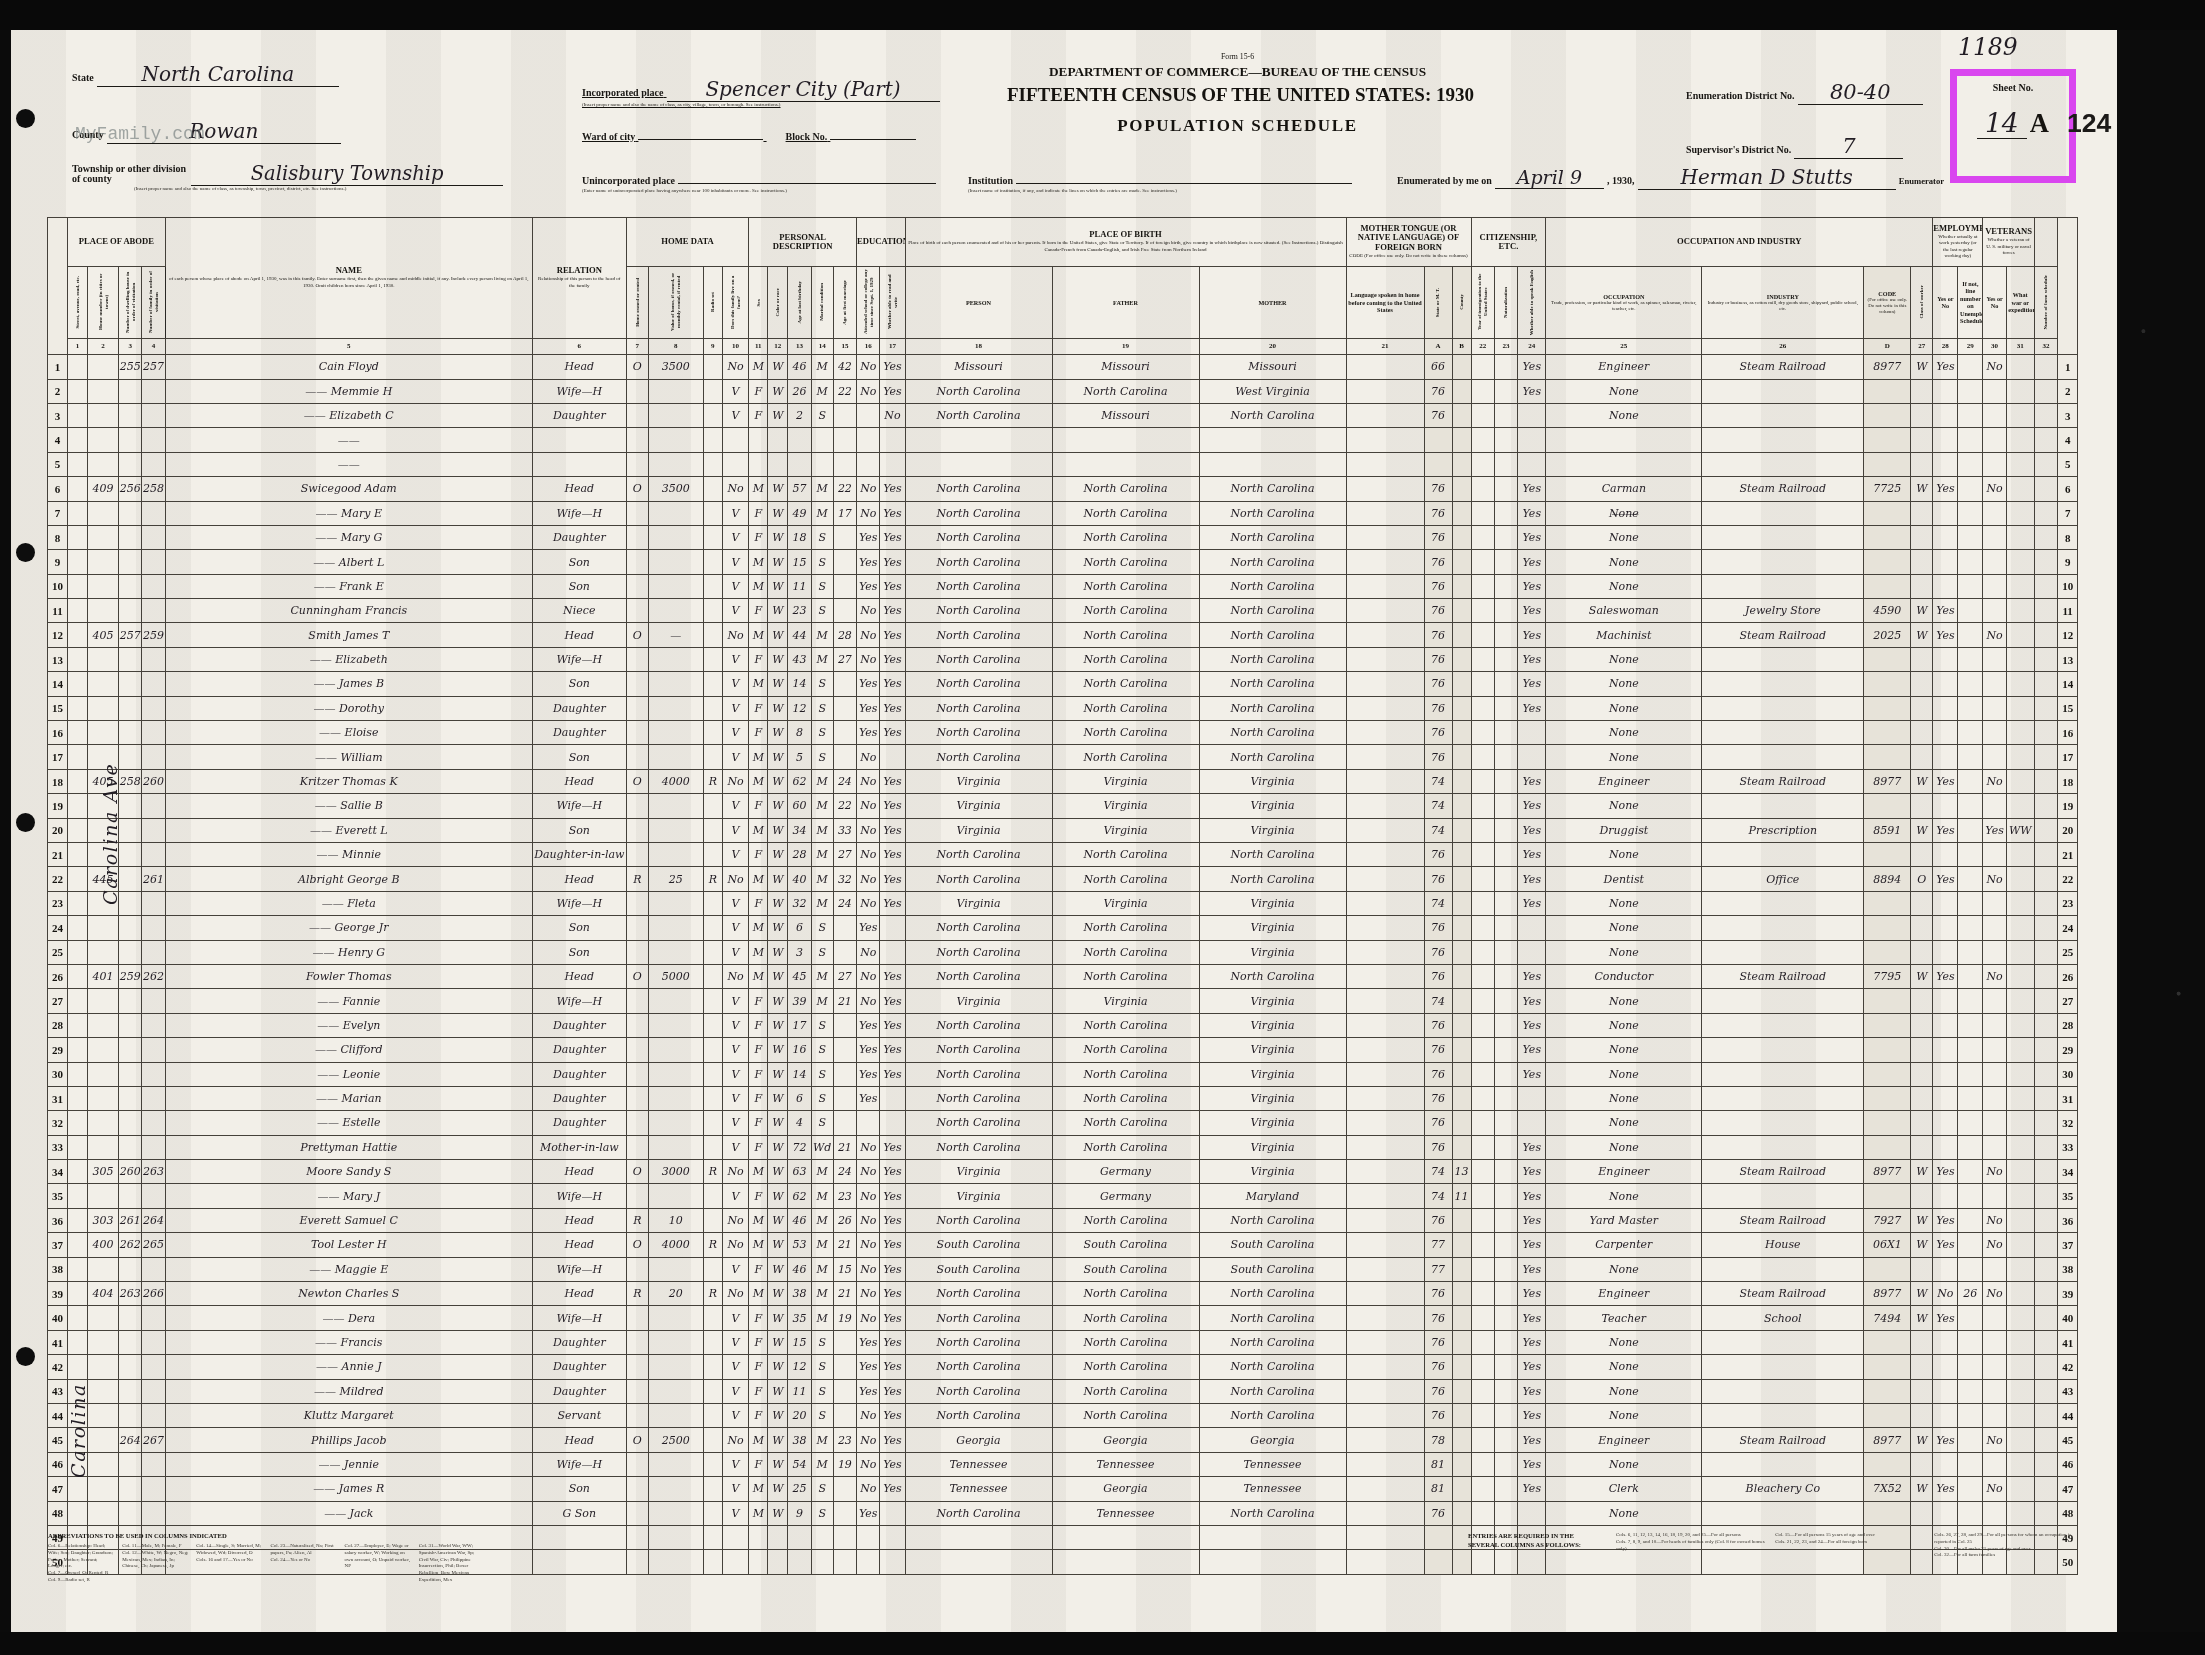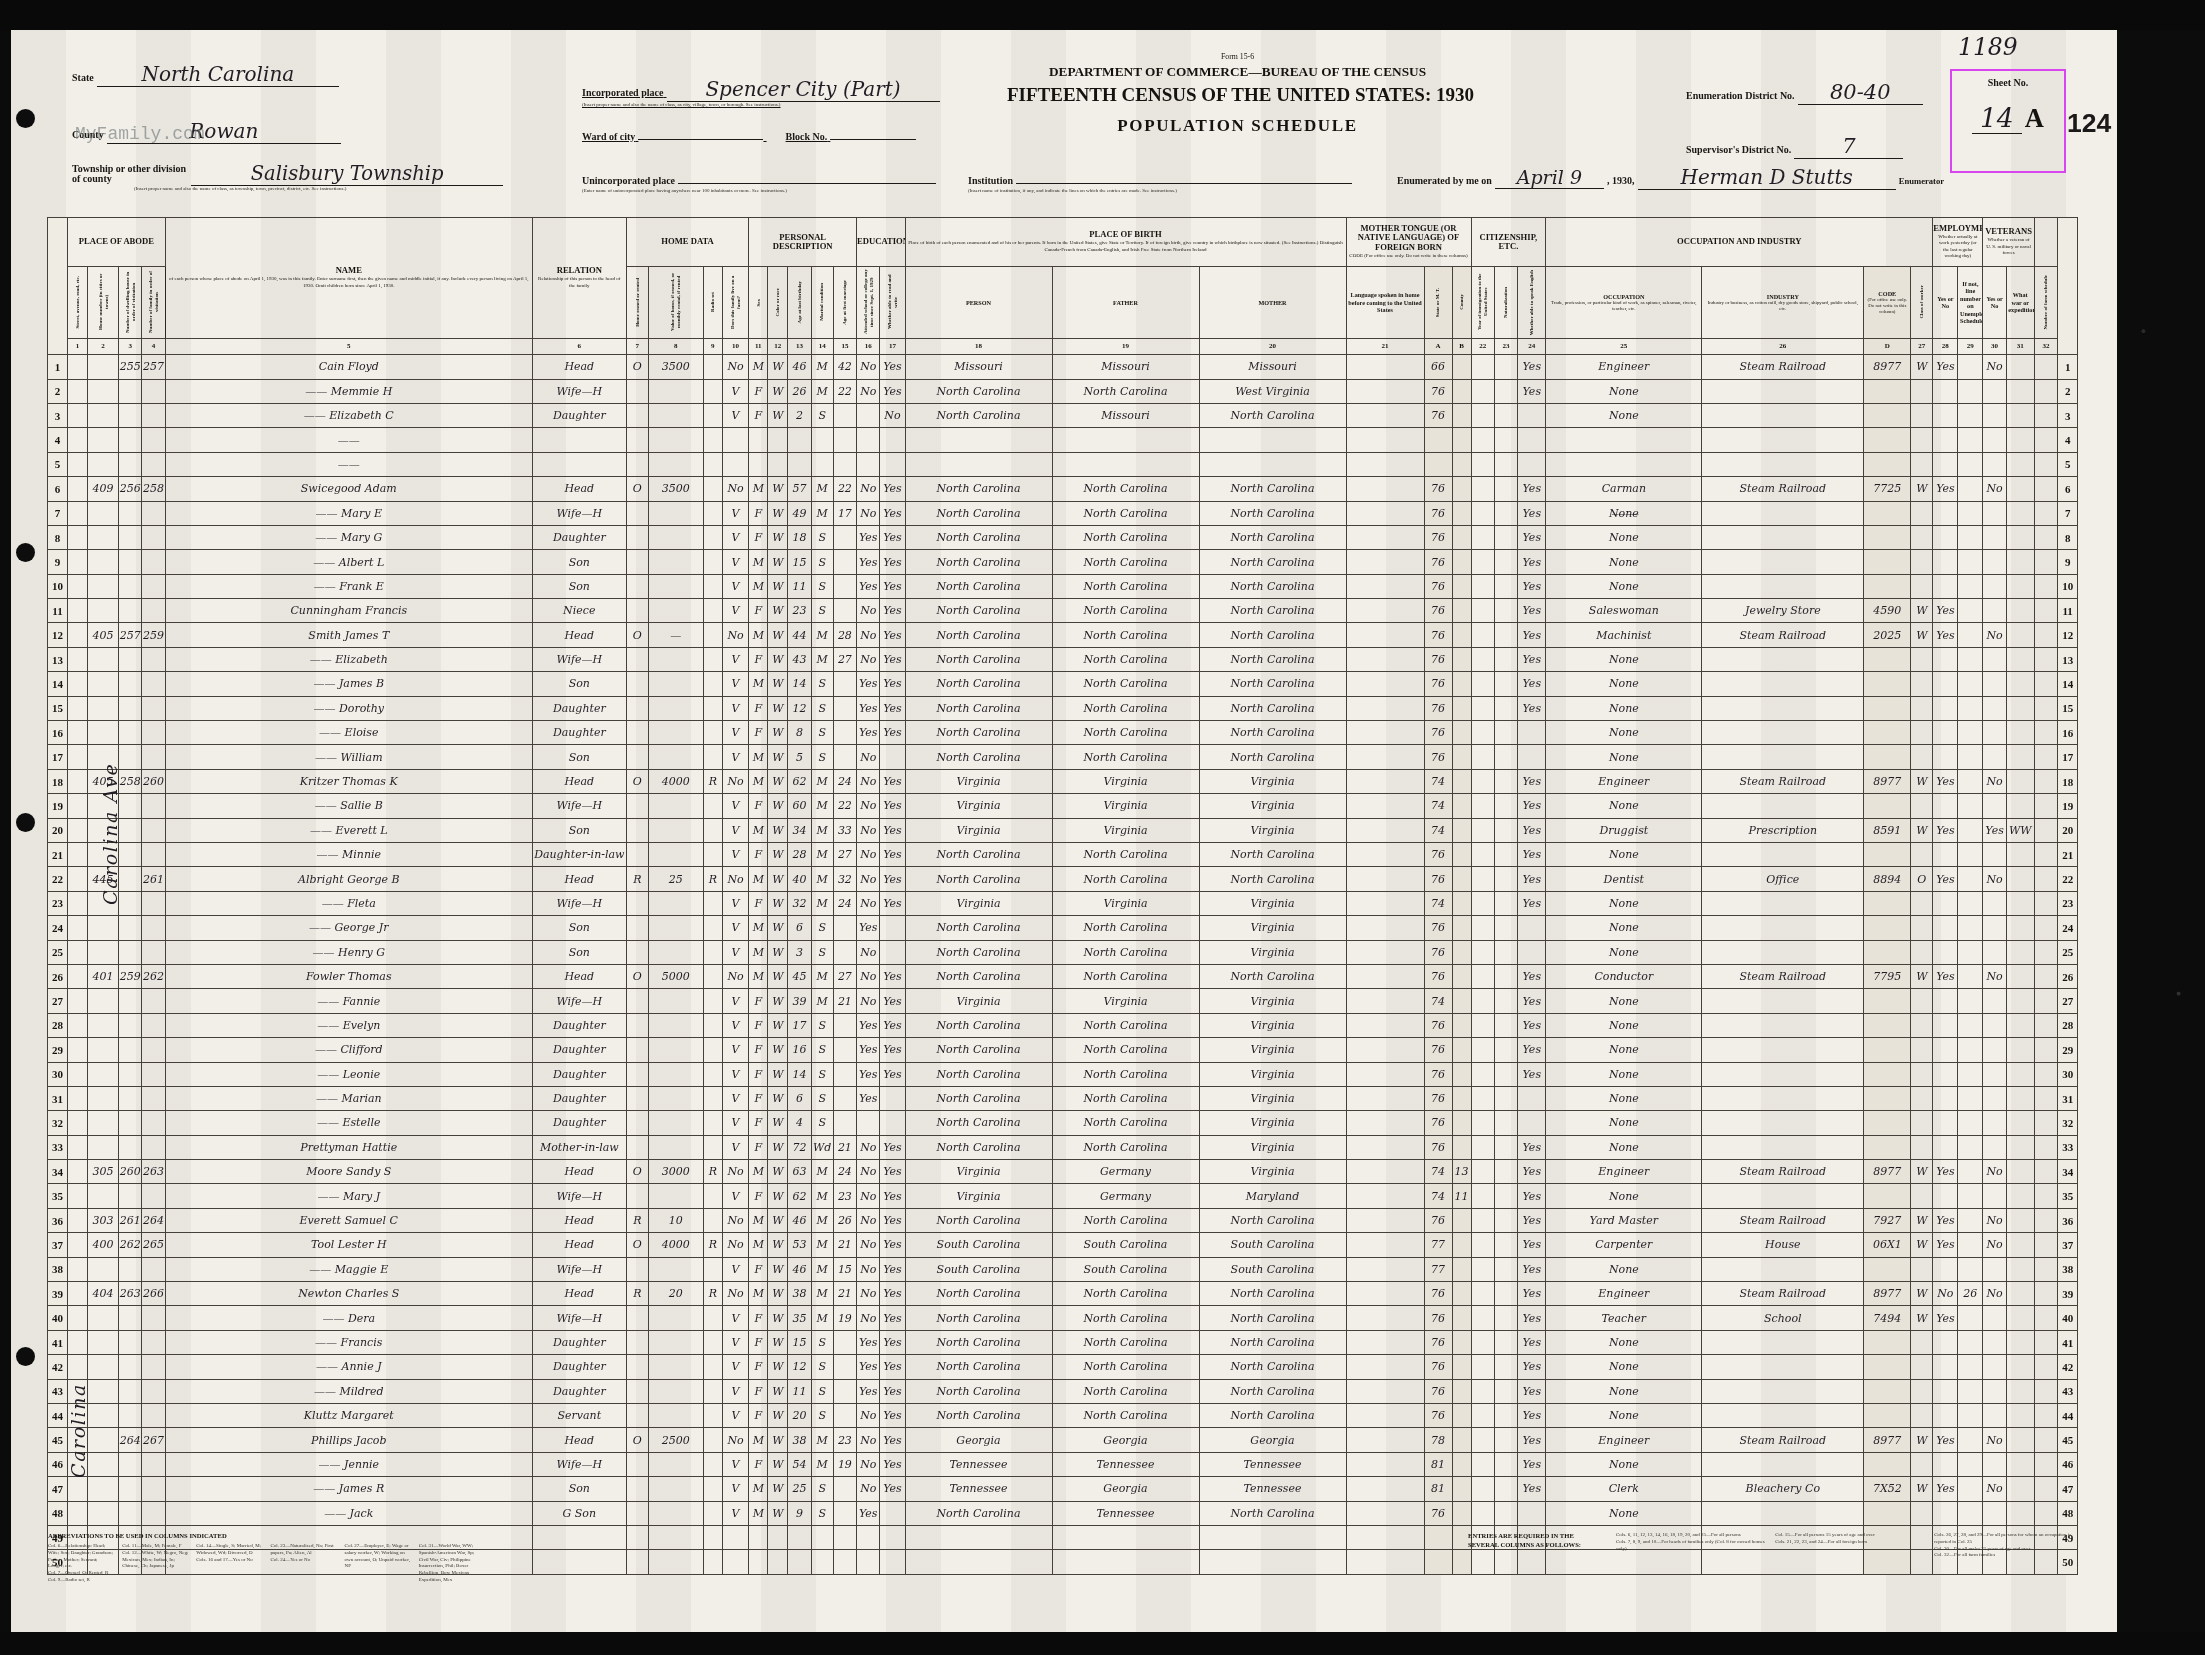--- a/index.html
+++ b/index.html
@@ -44,21 +44,21 @@
   .gl{border-left:1.6px solid #2a2825 !important;}
   td.c-name{text-align:left;padding-left:11px;font-size:12.5px;}
   td.c-occupation,td.c-industry{text-align:left;padding-left:7.8px;font-size:11px;}
   td.c-bp_person,td.c-bp_father,td.c-bp_mother{font-size:10px;}
   td.c-code_a,td.c-code_b,td.c-code_d,th.shade{background:#e7e3d9;}
   td.hwc{font-family:"DejaVu Serif",serif;font-style:italic;color:#221d24;}
   .street-note{position:absolute;writing-mode:vertical-rl;transform:rotate(180deg);
       font-family:"DejaVu Serif",serif;font-style:italic;font-size:19px;color:#221d24;
       text-align:center;z-index:4;letter-spacing:1.6px;}
   
-  .sheetbox{position:absolute;border:2px solid #d946ef;z-index:3;}
+  .sheetbox{position:absolute;border:7px solid #d946ef;z-index:3;}
   .stamp{position:absolute;font-family:"Liberation Sans",sans-serif;font-weight:bold;z-index:3;}
   
   .foot{position:absolute;font-size:5px;color:#33302a;line-height:1.35;z-index:3;}
   .foot .ft-title{font-size:6.6px;font-weight:bold;color:#15130f;}
   .foot div{white-space:normal;}
 </style>
 </head>
 <body>
 
 <div class="bar-top"></div>

